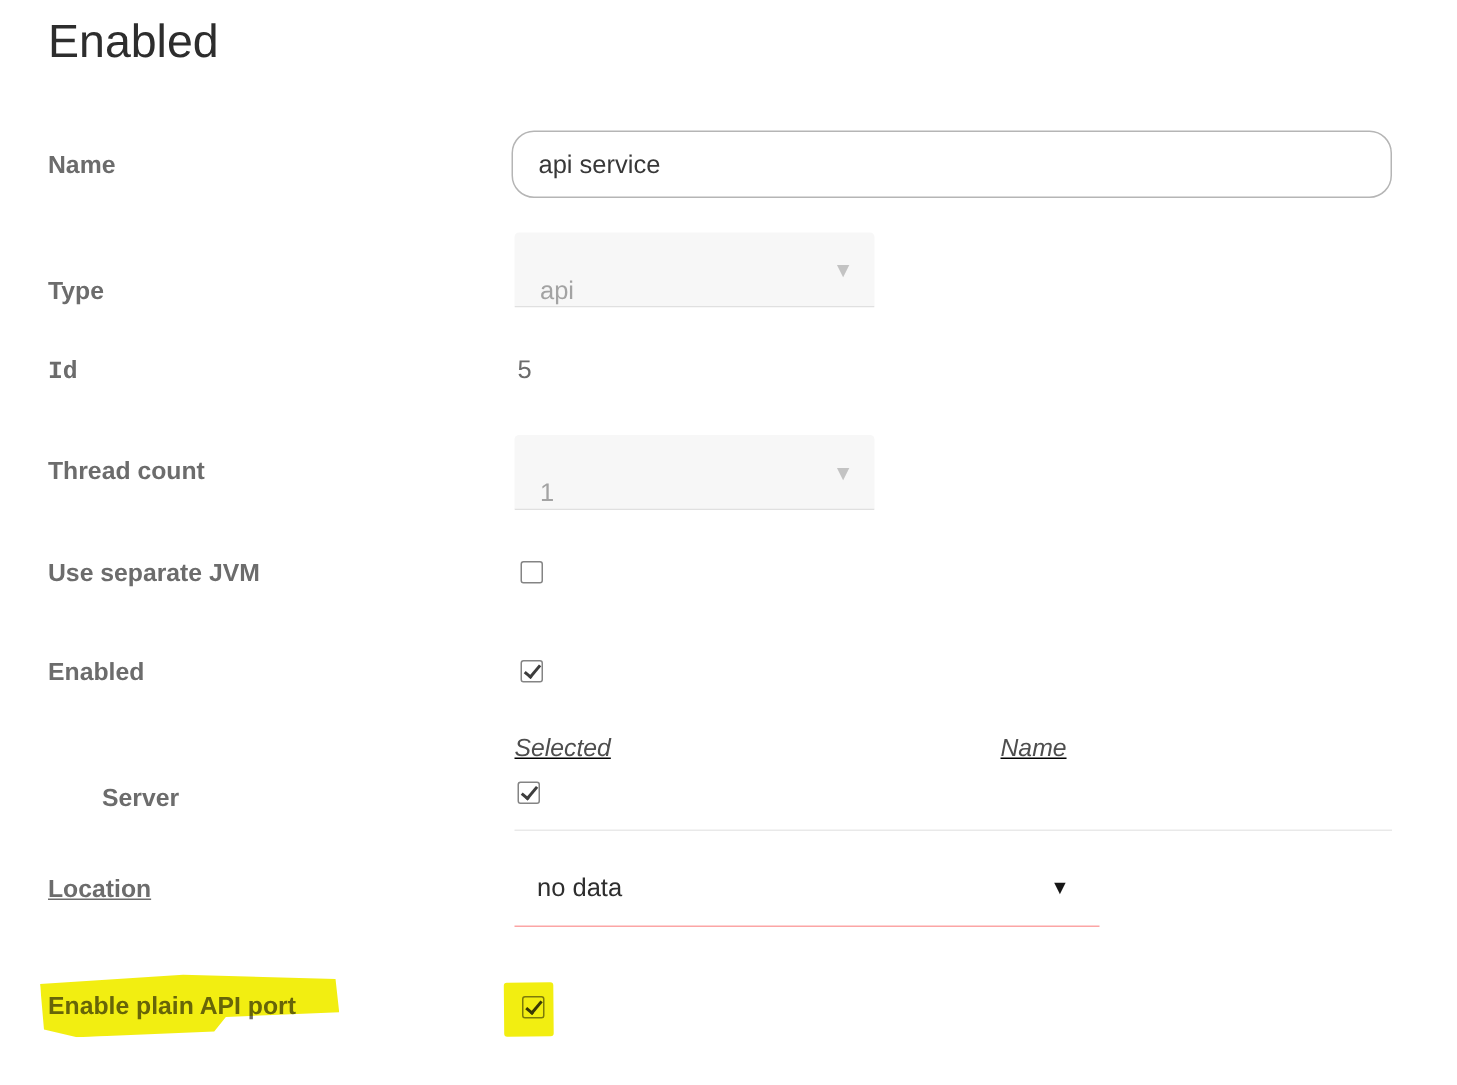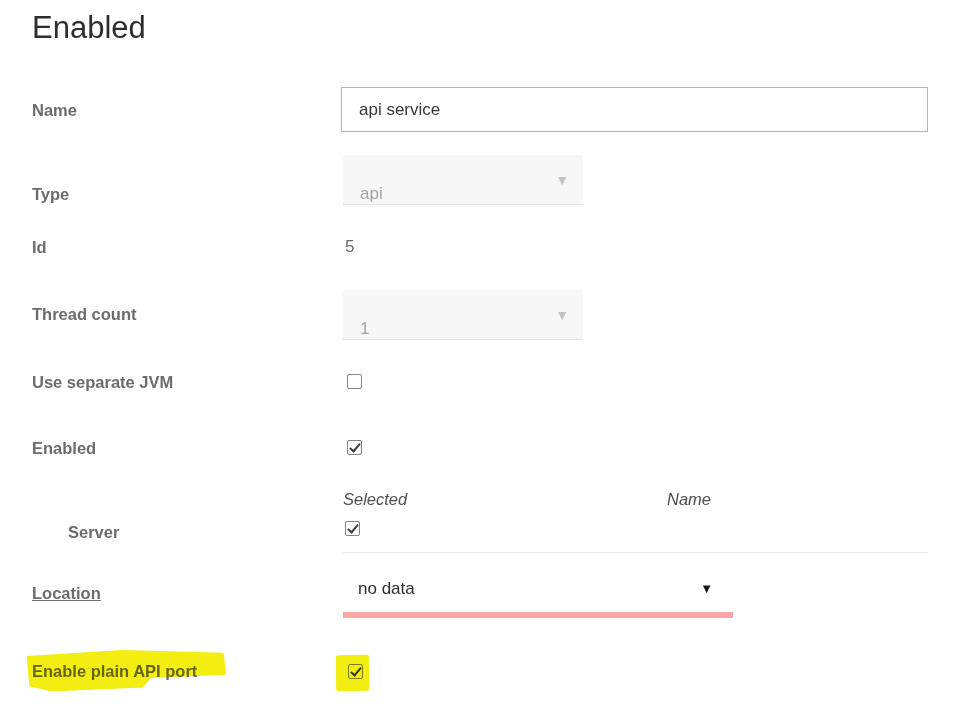--- a/index.html
+++ b/index.html
@@ -14,32 +14,32 @@
     position:absolute; left:32px; top:10px;
     font-size:31px; font-weight:400; color:#2d2d2d;
   }
   .field-label {
     position:absolute; left:32px;
     font-size:16.5px; font-weight:700; color:#6c6c6c;
     white-space:nowrap;
   }
   .lbl-name    { top:101px; }
   .lbl-type    { top:170px;margin-top:15px; }
-  .lbl-id      { top:238px; }
+  .lbl-id      { top:238px;font-family:Liberation Mono, monospace; }
   .lbl-thread  { top:305px; }
   .lbl-jvm     { top:373px; }
   .lbl-enabled { top:439px; }
   .lbl-server  { top:523px;margin-left:36px; }
   .lbl-location{ top:584px;text-decoration:underline; }
   .lbl-plain   { top:662px; }
 
   .text-input {
     position:absolute; left:341px; top:87px;
     width:587px; height:45px;
-    border:1px solid #b5b5b5; border-radius:0;
+    border:1px solid #b5b5b5; border-radius:15px;
     background:#fff;
     padding:16px 17px;
     font-family:"Liberation Sans", sans-serif;
     font-size:17px; color:#383838;
     outline:none;
   }
   .select-disabled {
     position:absolute; left:343px;
     width:240px; height:50px;
     background:#f7f7f7;
@@ -78,37 +78,37 @@
     transform:rotate(40deg);
   }
   .cb-abs { position:absolute; }
   .cb-jvm     { left:347px; top:374px; }
   .cb-enabled { left:347px; top:440px; }
   .cb-plain   { left:348px; top:664px; }
 
   .server-table {
     position:absolute; left:343px; top:490px; width:585px;
   }
-  .server-header { display:flex; }
+  .server-header { display:flex;text-decoration:underline; }
   .server-header .hdr {
     font-style:italic; font-size:16.5px; color:#4e4e4e;
   }
   .col-1 { width:324px; }
   .col-2 { flex:1; }
   .server-row {
     display:flex; align-items:center;
     margin-top:10px; padding:2px 2px 12px 2px;
     border-bottom:1px solid #e9e9e9;
   }
   .server-row .cell-name { font-size:16.5px; color:#565656; }
 
   .location-select {
     position:absolute; left:343px; top:566px;
     width:390px; height:52px;
-    border-bottom:6px solid #fca5a5;
+    border-bottom:1px solid #fca5a5;
     display:flex; align-items:center;
     padding-left:15px;
     font-size:17px; color:#2e2e2e;
     cursor:pointer;
   }
   .arrow-dark {
     position:absolute; right:20px; top:50%;
     transform:translateY(-52%);
     font-size:13px; color:#161616; line-height:1;
   }

